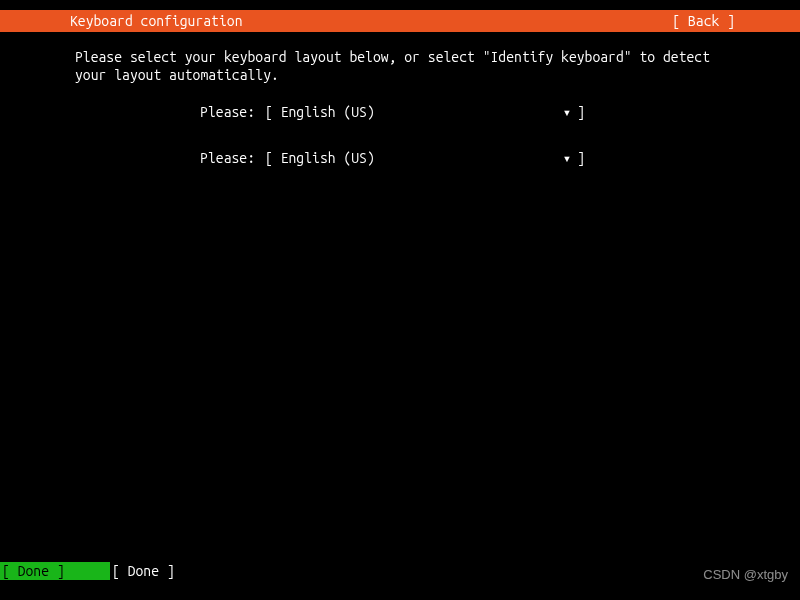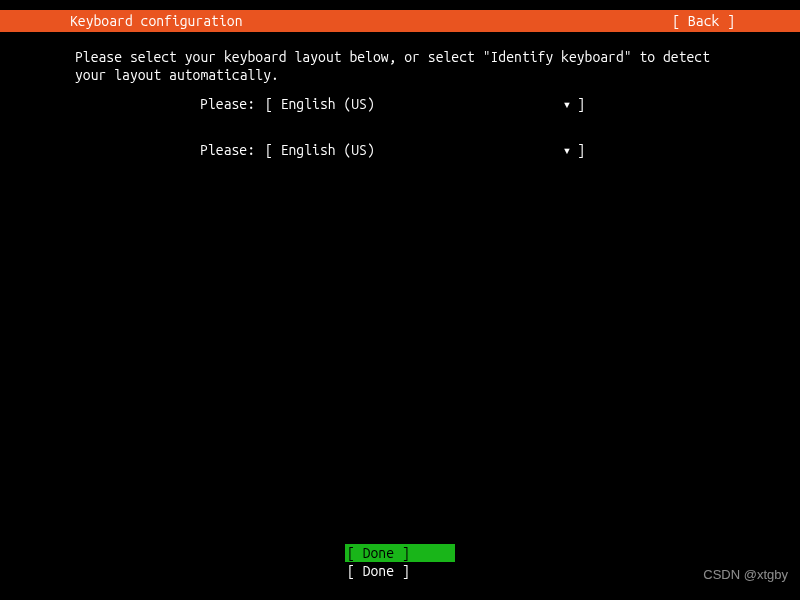--- a/index.html
+++ b/index.html
@@ -35,21 +35,21 @@
     }
     .header-help {
       padding-right: 55px;
     }
     .content {
       padding: 10px 75px;
       color: #ffffff;
     }
     .instruction {
       margin-top: 6px;
-      margin-bottom: 12px;
+      margin-bottom: 20px;
       line-height: 1.3;
     }
     .form-row {
       display: flex;
       align-items: center;
       margin-bottom: 30px;
       margin-left: 90px;
     }
     .form-label {
       width: 100px;
@@ -72,21 +72,21 @@
       text-align: center;
       margin-left: 170px;
       margin-top: 10px;
     }
     .footer {
       position: absolute;
       bottom: 20px;
       left: 0;
       right: 0;
       display: flex;
-      flex-direction: column;
+      flex-direction: row;
       align-items: center;
     }
     .footer-button {
       width: 110px;
       text-align: left;
       padding: 0 2px;
       line-height: 1.3;
     }
     .footer-button.selected {
       background: #19b519;

